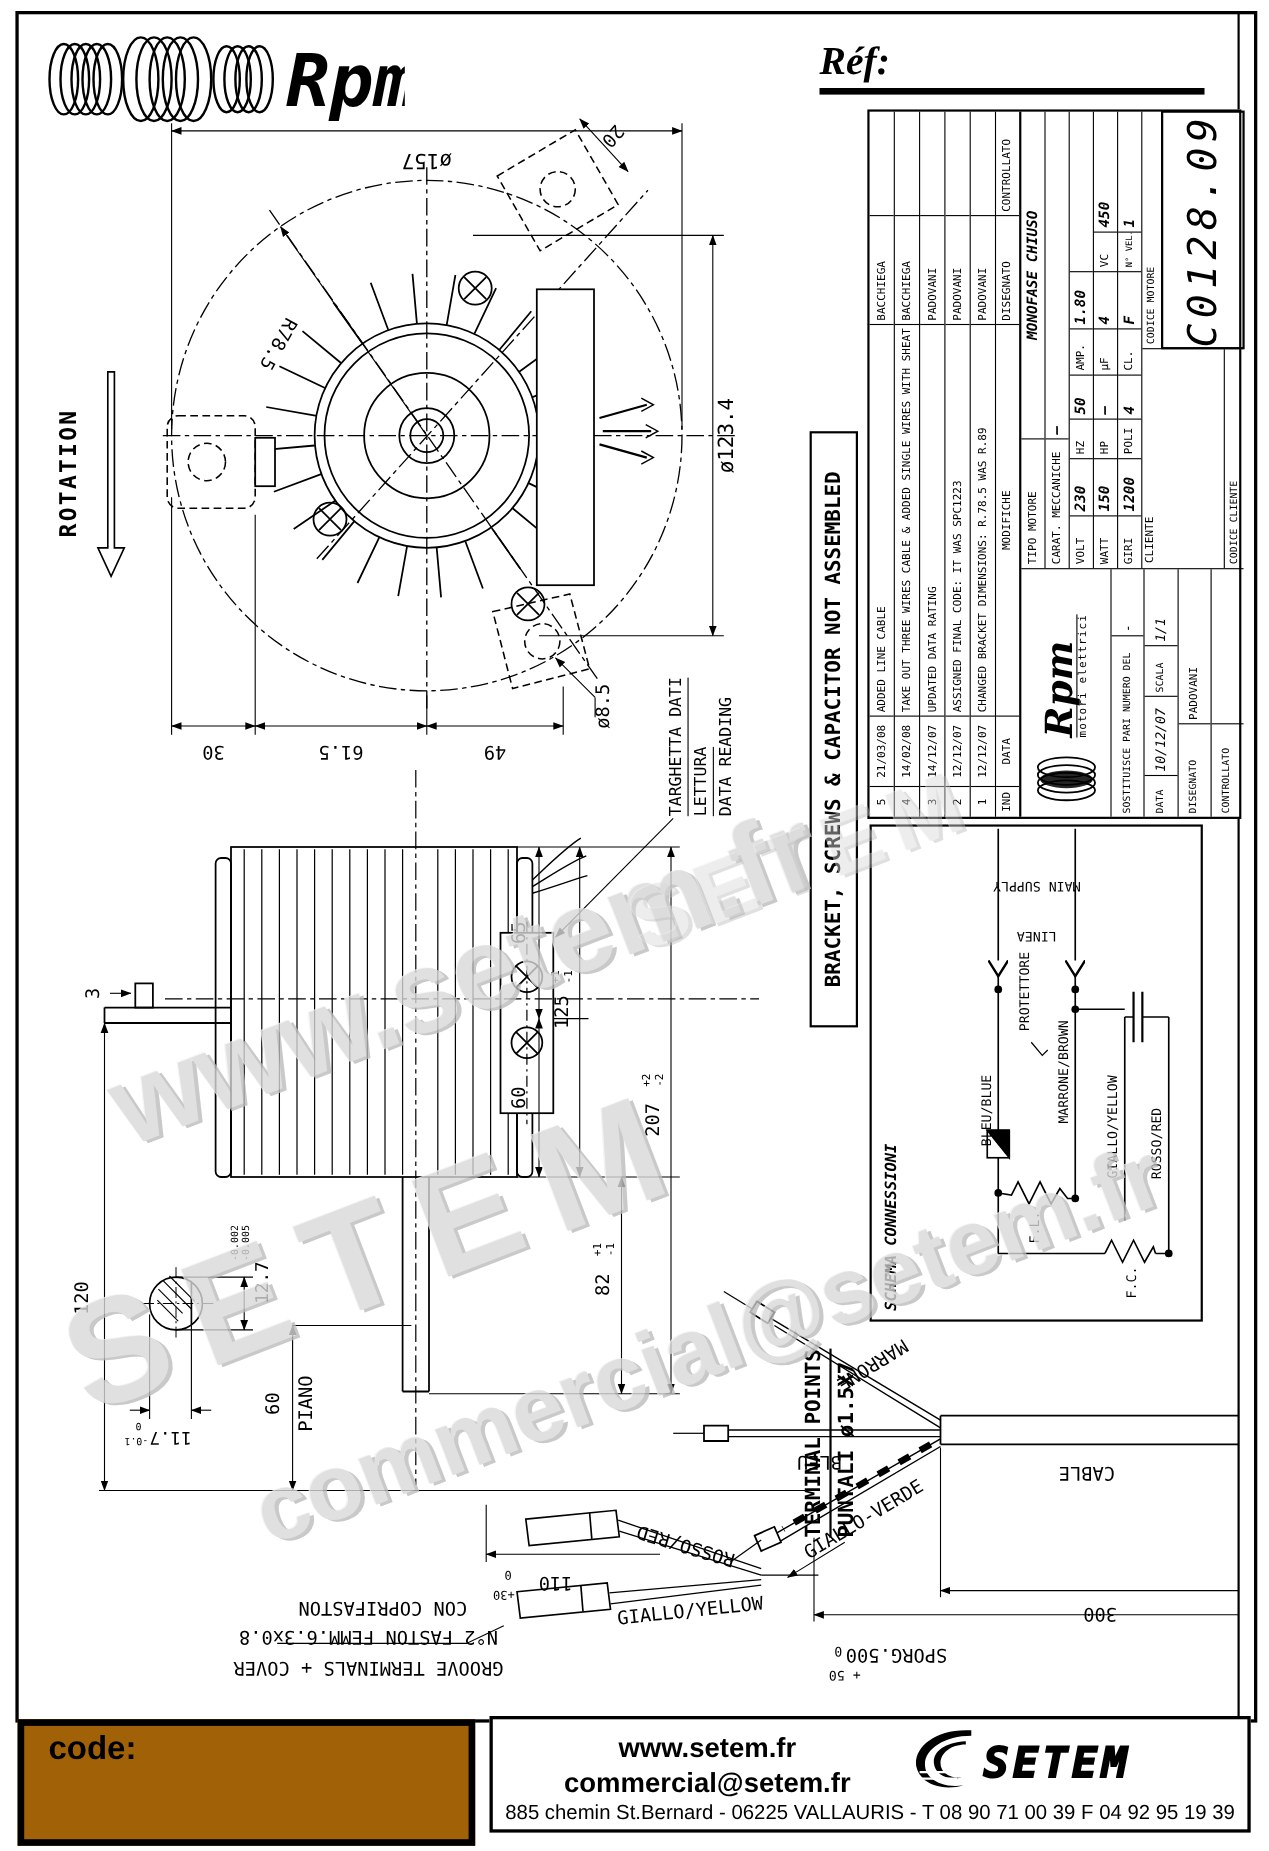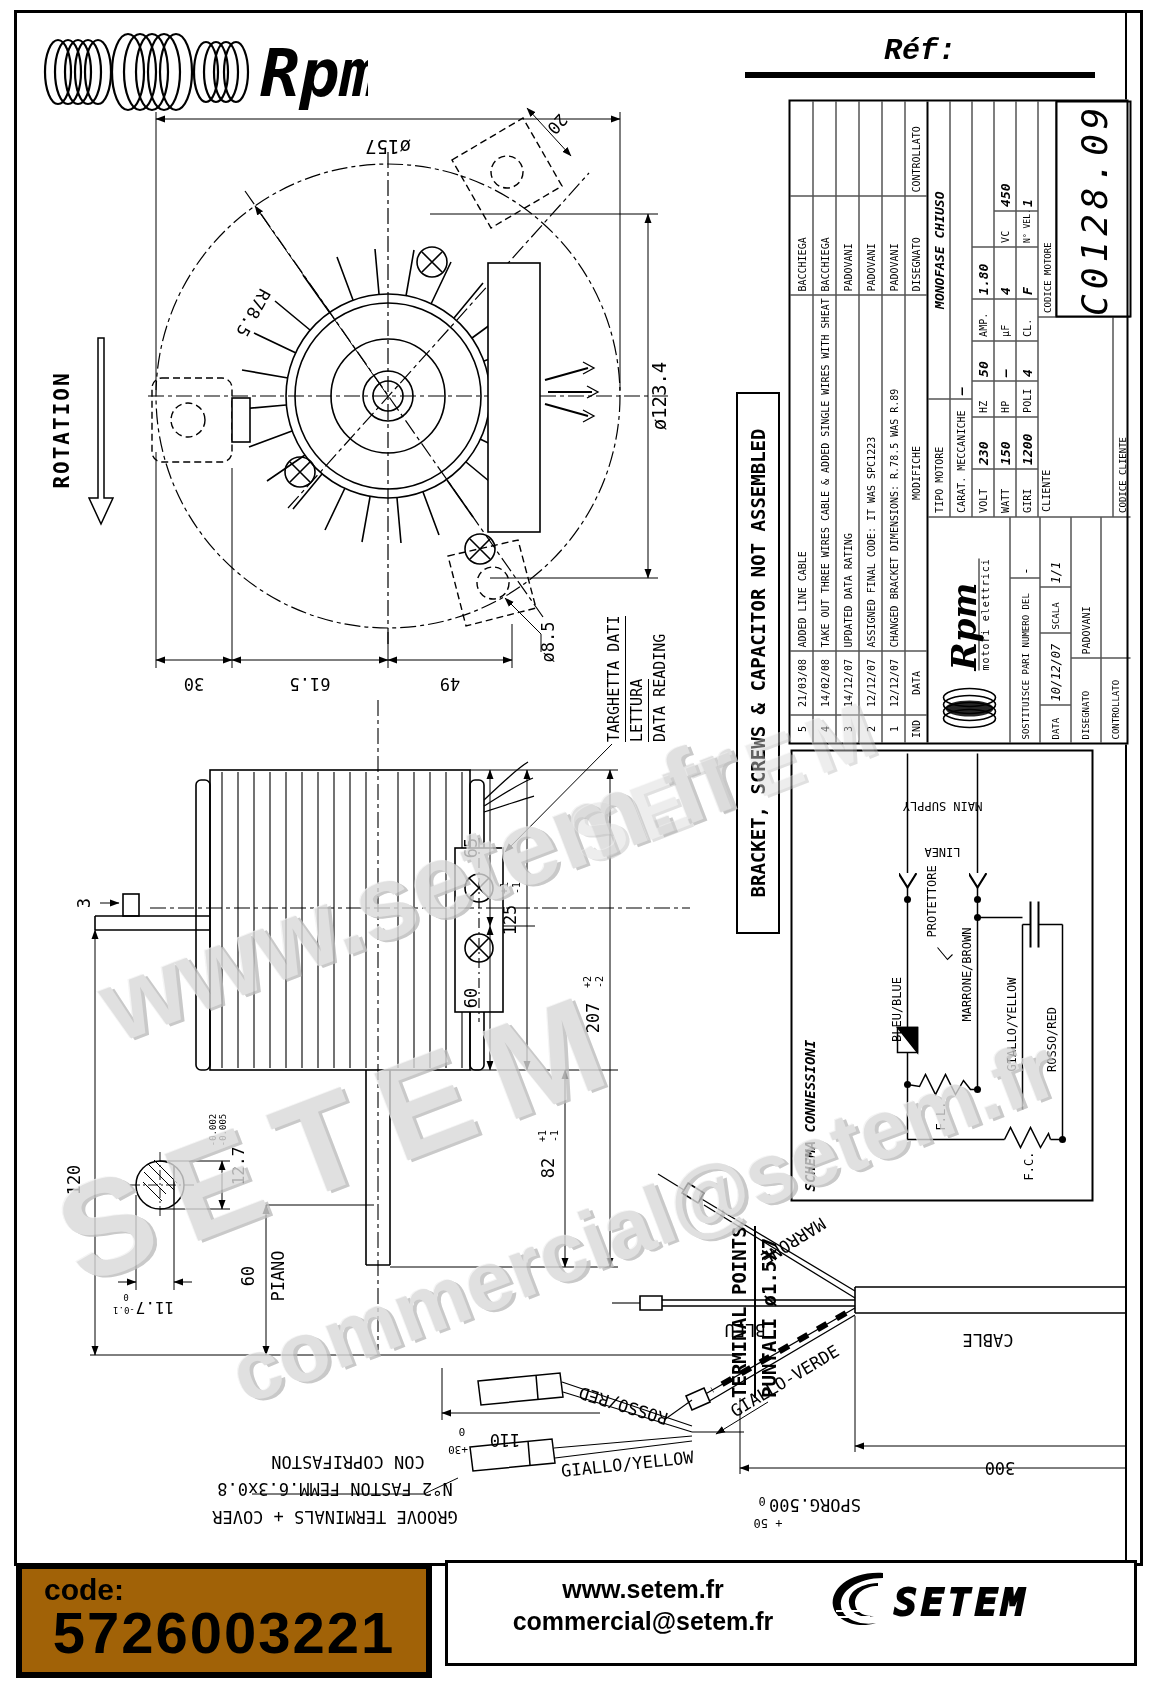--- a/index.html
+++ b/index.html
@@ -12,23 +12,23 @@
   .dimbig{font-size:19px;}
   .dimsm{font-size:10px;}
 
   
   #frame{left:14px;top:10px;width:1123px;height:1550px;border:3px solid #000;z-index:5;}
   #frame-inner-right{left:1125px;top:10px;width:0;height:1550px;border-left:2px solid #000;z-index:5;}
 
   
   #hdr-logo{left:28px;top:24px;z-index:50;}
   #hdr-ref{left:745px;top:34px;width:350px;z-index:50;
-     font-family:Liberation Mono, monospace;font-weight:bold;font-style:italic;
-     font-size:30px;border-bottom:6px solid #000;padding-bottom:4px;
-     display:flex;gap:30px;justify-content:center;}
+     font-family:Liberation Serif, serif;font-weight:bold;font-style:italic;
+     font-size:36px;border-bottom:6px solid #000;padding-bottom:4px;
+     display:flex;gap:30px;justify-content:center;flex-direction:column;}
 
   
   .rotm90{transform:rotate(-90deg);transform-origin:center center;background:#fff;z-index:20;}
 
   #titleblock{left:636px;top:252px;width:645px;height:340px;border:2px solid #000;box-sizing:border-box;}
   .rev-row{display:flex;height:23px;box-sizing:border-box;border-bottom:1px solid #000;}
   .rev-row:last-child{border-bottom:2px solid #000;}
   .rev-c{box-sizing:border-box;border-right:1px solid #000;display:flex;align-items:center;
          padding:0 3px;font-size:10px;white-space:nowrap;overflow:hidden;}
   .rev-c:last-child{border-right:none;}
@@ -517,25 +517,25 @@
   </svg>
 </div>
 
 <div class="wm" id="wm1">www.setem.fr</div>
 <div class="wm" id="wm2">SETEM</div>
 <div class="wm" id="wm3">commercial@setem.fr</div>
 <div class="wm" id="wm4">SETEM</div>
 
 <div class="abs" id="code-box">
   <div id="code-label">code:</div>
-  <div id="code-value">5726003221</div>
 </div>
 <div class="abs" id="ftr-box">
   <div id="ftr-web">www.setem.fr</div>
   <div id="ftr-mail">commercial@setem.fr</div>
   <div id="ftr-logo">
     <svg width="250" height="62" viewBox="0 0 250 62">
       <path d="M55,4 C22,2 2,20 5,37 C8,52 28,60 48,54 C30,57 14,49 13,37 C11,22 30,9 55,9 Z M50,14 C30,15 20,24 21,34 C22,44 33,50 46,47 C35,48 27,42 27,34 C27,25 36,17 50,17 Z" fill="#000"></path>
       <path d="M8,42 L46,42 M10,48 L42,48" stroke="#fff" stroke-width="2"></path>
       <text x="66" y="46" font-family="Liberation Sans,sans-serif" font-style="italic" font-weight="bold" font-size="38" letter-spacing="4" fill="#fff" stroke="#000" stroke-width="1.8">SETEM</text>
     </svg>
   </div>
+  <div id="ftr-addr">885 chemin St.Bernard  -  06225 VALLAURIS  -  T 08 90 71 00 39   F 04 92 95 19 39</div>
 </div>
 
 </body></html>

